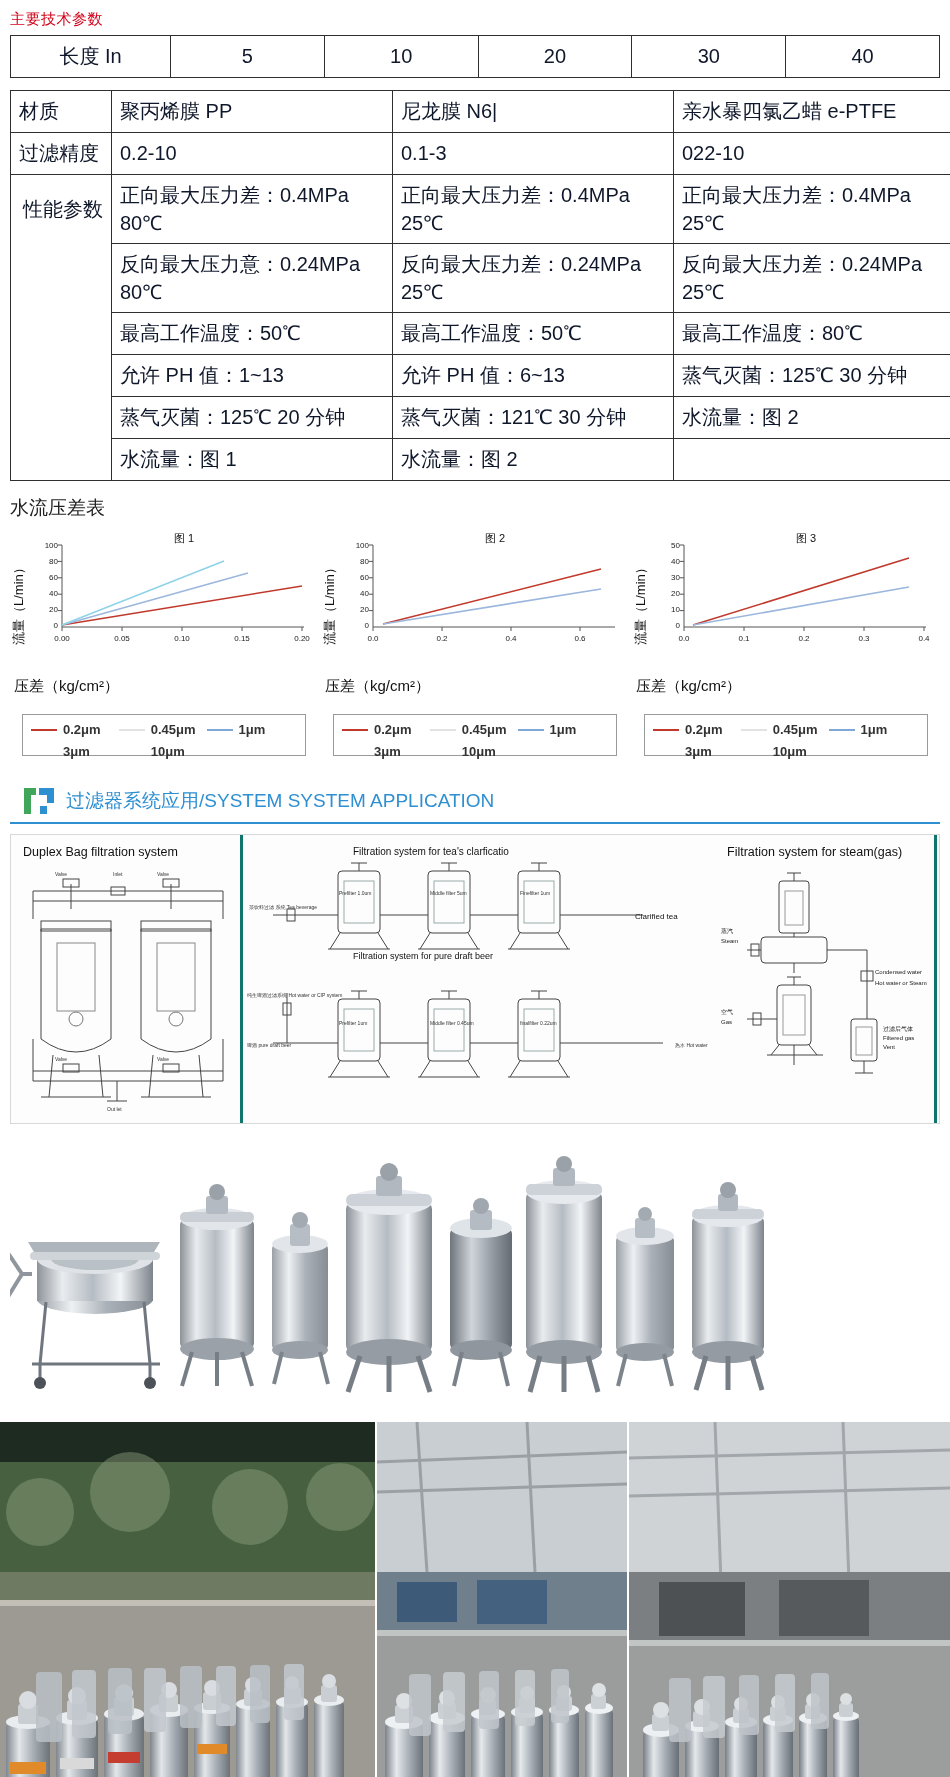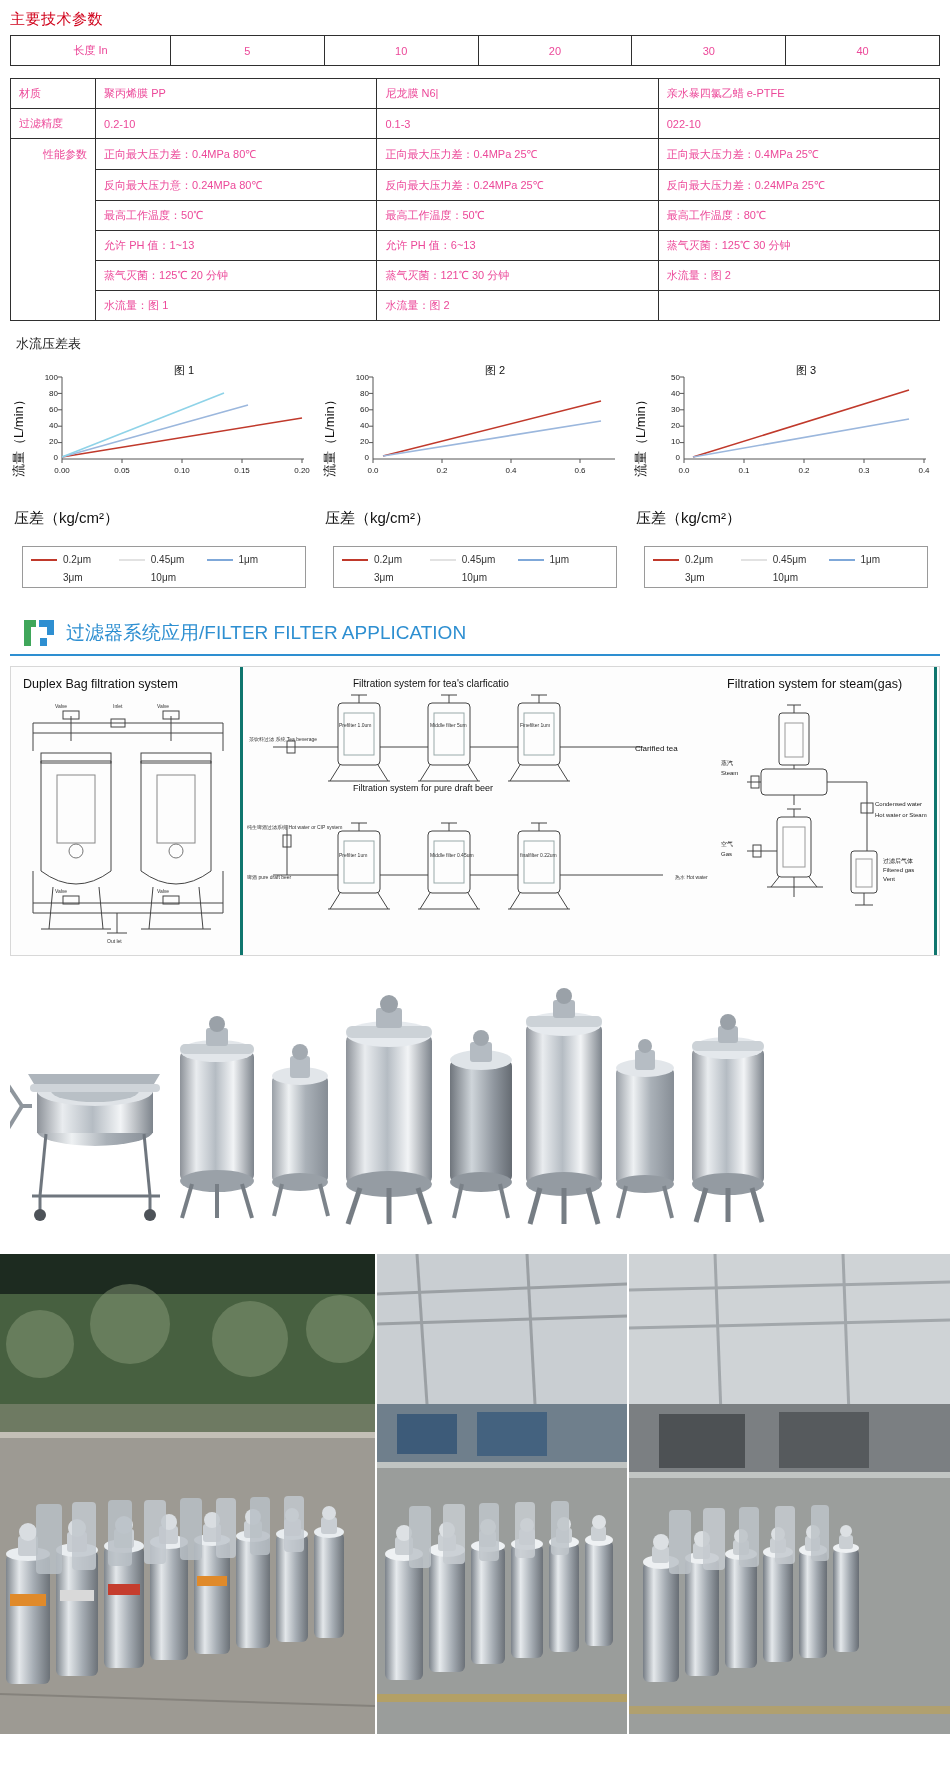--- a/index.html
+++ b/index.html
@@ -22,40 +22,40 @@
   }
   
   .tbl {
     border-collapse: collapse;
     width: 930px;
     margin: 0 10px;
     table-layout: fixed;
   }
   .tbl td {
     border: 1px solid #2f2f2f;
-    font-size: 11px;
-    color: #ec4899;
+    font-size: 20px;
+    color: #0f172a;
     padding: 7px 8px;
     height: 30px;
   }
   .tbl.size-tbl td { text-align: center; }
   .tbl.size-tbl td.lbl { width: 160px; }
   .gap { height: 12px; }
 
   .tbl.mat-tbl td { vertical-align: middle; }
-  .tbl.mat-tbl td.lbl { width: 85px; }
+  .tbl.mat-tbl td.lbl { width: 101px; }
   .tbl.mat-tbl td.c { width: 281px; }
   .nb-top { border-top: none !important; }
   .nb-bot { border-bottom: none !important; text-align: right; }
 
   
   .charts-title {
-    font-size: 13px;
+    font-size: 19px;
     color: #222;
-    padding: 14px 0 2px 16px;
+    padding: 14px 0 2px 10px;
   }
   .charts-row {
     display: flex;
     justify-content: space-between;
     padding: 0 14px;
     margin-top: 4px;
   }
   .chart-block { width: 300px; }
   .chart-area { position: relative; height: 120px; }
   .chart-svg { display: block; }
@@ -71,23 +71,24 @@
   .chart-caption {
     text-align: left;
     font-size: 15px;
     color: #111;
     margin-top: 30px;
   }
   .legend {
     border: 1px solid #9a9a9a;
     margin: 18px 8px 0 8px;
     padding: 7px 8px 7px 8px;
-    font-size: 10px;
+    font-size: 13px;
     color: #333;
     height: 42px;
+    font-weight: bold;
   }
   .legend .lrow { display: flex; margin-bottom: 7px; }
   .legend .litem { display: flex; align-items: center; width: 33%; }
   .legend .swatch { width: 26px; height: 2px; margin-right: 6px; }
 
   
   .app-header {
     display: flex;
     align-items: center;
     padding: 16px 0 6px 12px;
@@ -440,21 +441,21 @@
   </div>
 
   <div class="app-header">
     <span class="logo-mark">
       <svg width="34" height="30" viewBox="0 0 34 30">
         <path d="M2 2 L14 2 L14 9 L9 9 L9 28 L2 28 Z" fill="#3fa65a"></path>
         <path d="M17 2 L32 2 L32 17 L25 17 L25 9 L17 9 Z" fill="#2e8fd1"></path>
         <rect x="18" y="20" width="7" height="8" fill="#2e8fd1"></rect>
       </svg>
     </span>
-    <span class="app-header-title"><span>过滤器系统应用/</span><span>FILTER FILTER APPLICATION</span></span>
+    <span class="app-header-title"><span>过滤器系统应用/</span><span>SYSTEM SYSTEM APPLICATION</span></span>
   </div>
 
   <div class="diagram-wrap">
 
     <div class="dg" style="width:232px">
       <div class="dg-title">Duplex Bag filtration system</div>
       <svg width="232" height="255" viewBox="0 0 232 255">
         <g stroke="#444" fill="none" stroke-width="1">
 
           <line x1="22" y1="32" x2="212" y2="32"></line>

